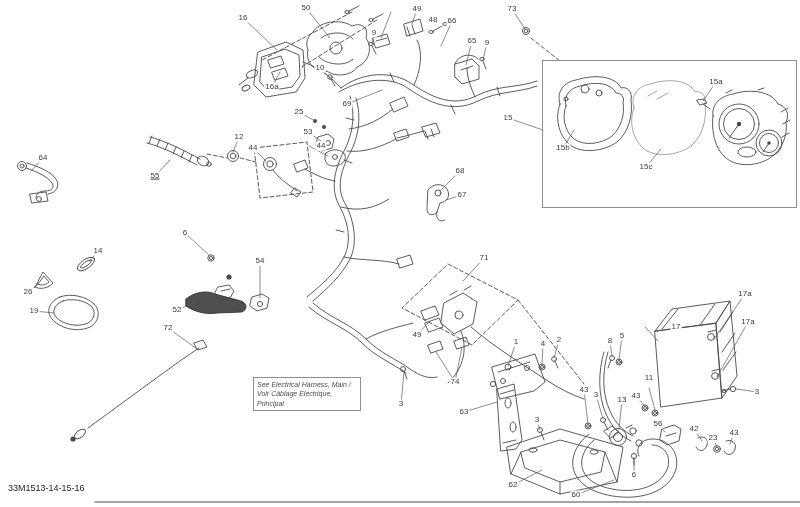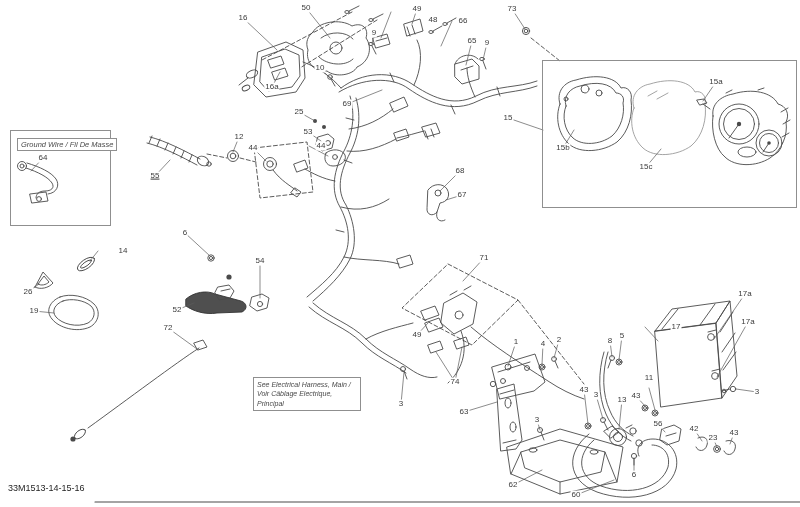--- a/index.html
+++ b/index.html
@@ -334,55 +334,52 @@
         <line x1="508" y1="118" x2="543" y2="130"></line>
         <line x1="716" y1="82" x2="703" y2="101"></line>
         <line x1="563" y1="148" x2="574" y2="130"></line>
         <line x1="646" y1="167" x2="661" y2="149"></line>
         <line x1="694" y1="429" x2="702" y2="441"></line>
         <line x1="713" y1="438" x2="717" y2="447"></line>
         <line x1="734" y1="433" x2="730" y2="444"></line>
       </g>
   </svg>
 
-  <div class="box" style="left:10px;top:130px;width:99px;height:94px;">
-    <div class="box-tag">Ground Wire / Fil De Masse</div>
-  </div>
 
 
   <div class="box" style="left:542px;top:60px;width:253px;height:146px;"></div>
 
   <div class="note-box">
     <div>See Electrical Harness, Main /</div>
     <div>Voir Câblage Electrique, Principal</div>
   </div>
 
   <div class="footer-code">33M1513-14-15-16</div>
 
   <div id="callout-layer">
       <span class="callout" style="left: 243px; top: 18px;">16</span>
       <span class="callout" style="left: 306px; top: 8px;">50</span>
       <span class="callout" style="left: 391px; top: 20px; margin-left: 42px;">48</span>
       <span class="callout" style="left: 417px; top: 9px;">49</span>
-      <span class="callout" style="left: 452px; top: 21px; margin-left: 11px;">66</span>
+      <span class="callout" style="left: 452px; top: 21px;">66</span>
       <span class="callout" style="left: 512px; top: 9px;">73</span>
       <span class="callout" style="left: 374px; top: 33px;">9</span>
       <span class="callout" style="left: 320px; top: 68px;">10</span>
       <span class="callout" style="left: 272px; top: 87px;">16a</span>
       <span class="callout" style="left: 347px; top: 104px;">69</span>
       <span class="callout" style="left: 472px; top: 41px;">65</span>
       <span class="callout" style="left: 487px; top: 43px;">9</span>
       <span class="callout" style="left: 299px; top: 112px;">25</span>
       <span class="callout" style="left: 308px; top: 132px;">53</span>
       <span class="callout" style="left: 321px; top: 146px;">44</span>
       <span class="callout" style="left: 239px; top: 137px;">12</span>
       <span class="callout" style="left: 253px; top: 148px;">44</span>
       <span class="callout" style="left: 155px; top: 176px; text-decoration: underline;">55</span>
       <span class="callout" style="left: 43px; top: 158px;">64</span>
-      <span class="callout" style="left: 98px; top: 251px; margin-left: 25px;">14</span>
+      <span class="callout" style="left: 98px; top: 251px;">14</span>
       <span class="callout" style="left: 28px; top: 292px;">26</span>
       <span class="callout" style="left: 34px; top: 311px;">19</span>
       <span class="callout" style="left: 185px; top: 233px;">6</span>
       <span class="callout" style="left: 260px; top: 261px;">54</span>
       <span class="callout" style="left: 177px; top: 310px;">52</span>
       <span class="callout" style="left: 168px; top: 328px;">72</span>
       <span class="callout" style="left: 460px; top: 171px;">68</span>
       <span class="callout" style="left: 462px; top: 195px;">67</span>
       <span class="callout" style="left: 484px; top: 258px;">71</span>
       <span class="callout" style="left: 417px; top: 335px;">49</span>

